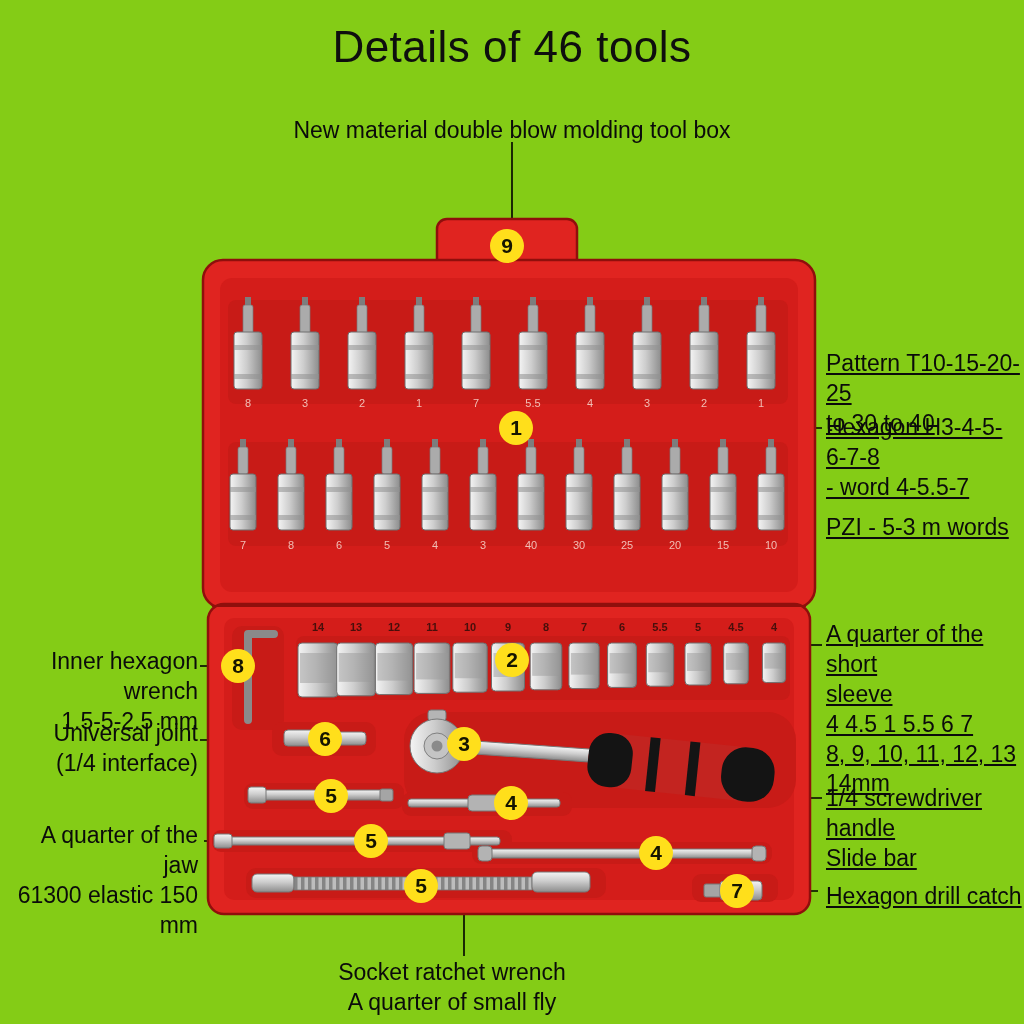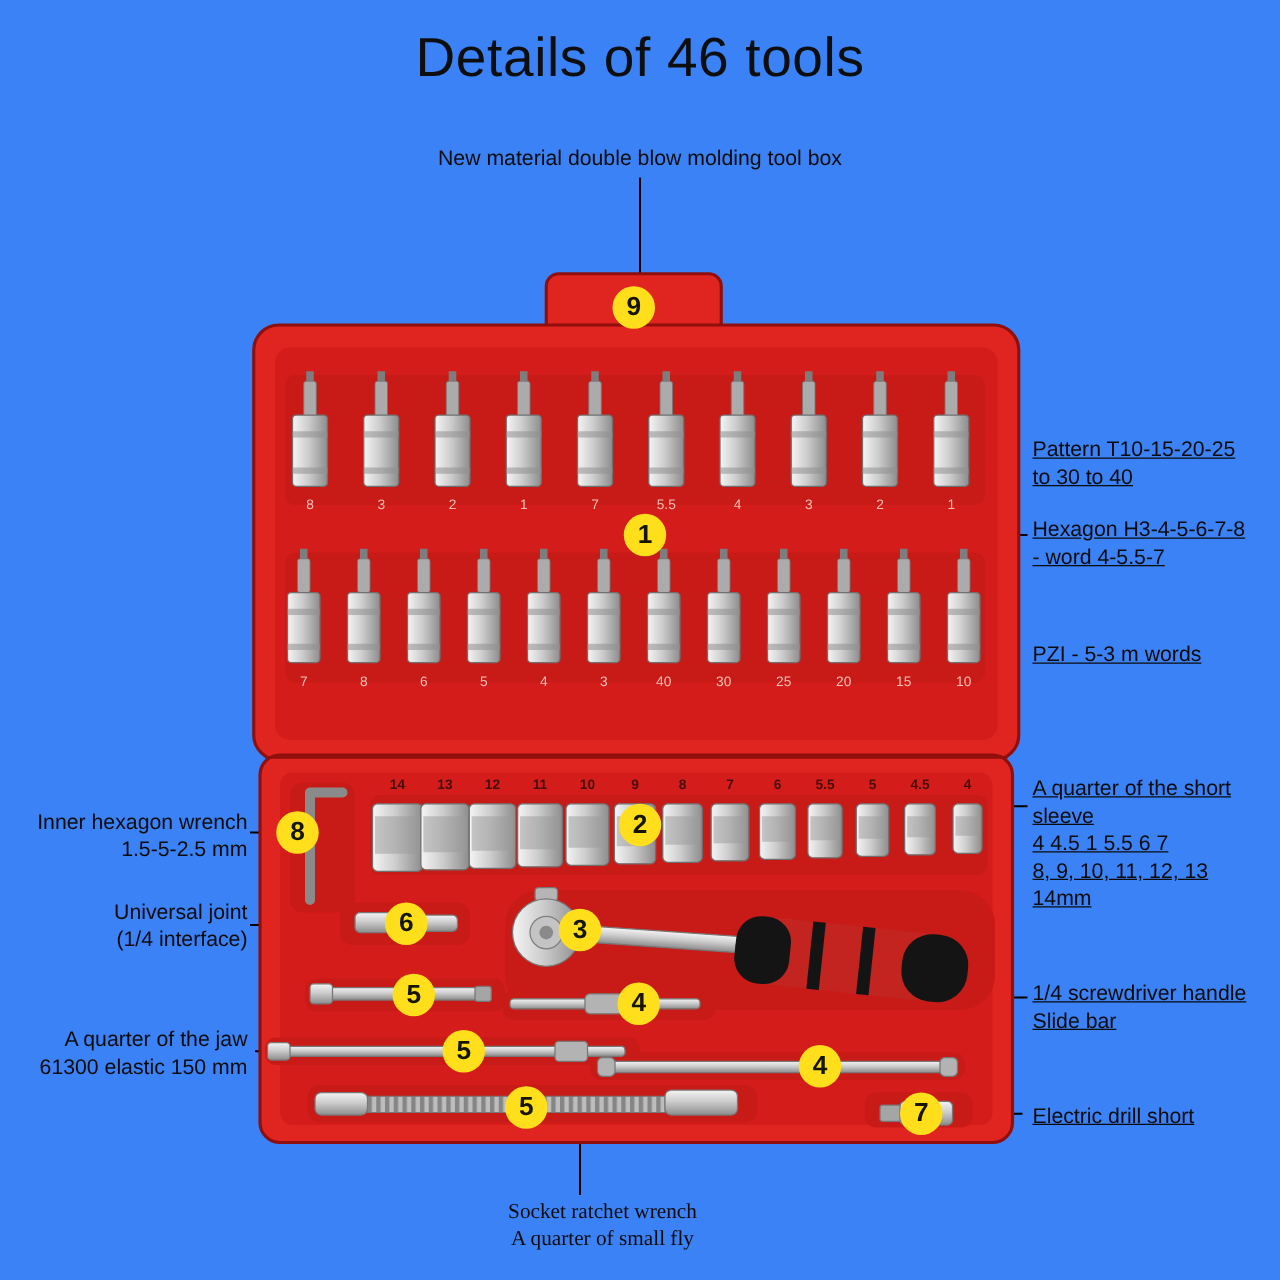--- a/index.html
+++ b/index.html
@@ -1,32 +1,32 @@
 <!DOCTYPE html>
 <html><head>
 <meta charset="utf-8">
 <style>
   * { margin:0; padding:0; box-sizing:border-box; }
   html,body { background:#ffffff; }
   .stage {
-    position:relative; width:1024px; height:1024px; background:#3b82f6;
+    position:relative; width:1024px; height:1024px; background:#84cc16;
     font-family:"Liberation Sans", sans-serif; color:#111; overflow:hidden;
   }
   .title {
     position:absolute; top:22px; left:0; width:100%; text-align:center;
     font-size:44px; font-weight:500; color:#0e0e0e; letter-spacing:0.5px;
   }
   .label {
-    position:absolute; font-size:17px; line-height:1.3; white-space:pre-line;
+    position:absolute; font-size:23px; line-height:1.3; white-space:pre-line;
     color:#0b0b0b;
   }
   .label.center { left:0; width:100%; text-align:center; }
   .label.right-col { left:826px; width:196px; text-align:left;text-decoration:underline; }
   .label.left-col { left:0; width:198px; text-align:right; }
-  .label.mid { left:332px; width:300px; text-align:center;font-family:Liberation Serif, serif; }
+  .label.mid { left:302px; width:300px; text-align:center; }
   #art { position:absolute; left:0; top:0; font-family:"Liberation Sans", sans-serif; }
   #badges { position:absolute; inset:0; pointer-events:none; }
   .badge {
     position:absolute; width:34px; height:34px; border-radius:50%;
     background:#ffdf1b; color:#151500; font-size:21px; font-weight:bold;
     display:flex; align-items:center; justify-content:center;
   }
 </style>
 </head>
 <body>
@@ -402,21 +402,21 @@
   <div class="label right-col" style="top:413px">Hexagon H3-4-5-6-7-8
 - word 4-5.5-7</div>
   <div class="label right-col" style="top:513px">PZI - 5-3 m words</div>
   <div class="label right-col" style="top:620px">A quarter of the short
 sleeve
 4 4.5 1 5.5 6 7
 8, 9, 10, 11, 12, 13
 14mm</div>
   <div class="label right-col" style="top:784px">1/4 screwdriver handle
 Slide bar</div>
-  <div class="label right-col" style="top:882px">Electric drill short</div>
+  <div class="label right-col" style="top:882px">Hexagon drill catch</div>
 
   <div class="label left-col" style="top:647px">Inner hexagon wrench
 1.5-5-2.5 mm</div>
   <div class="label left-col" style="top:719px">Universal joint
 (1/4 interface)</div>
   <div class="label left-col" style="top:821px">A quarter of the jaw
 61300 elastic 150 mm</div>
 
   <div class="label mid" style="top:958px">Socket ratchet wrench
 A quarter of small fly</div>

